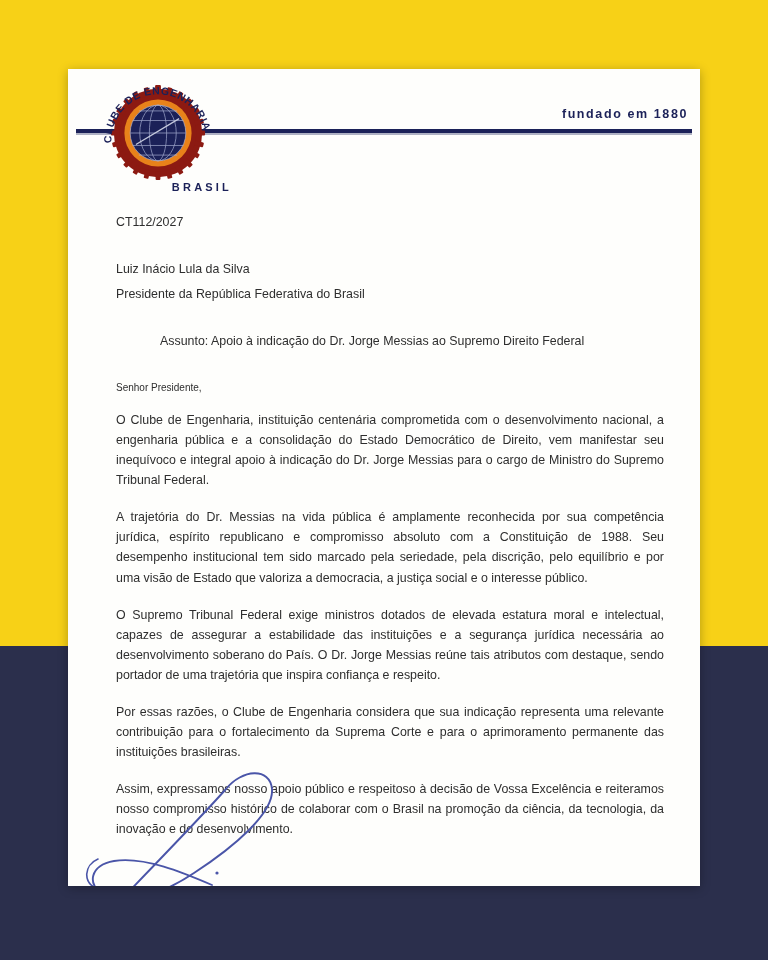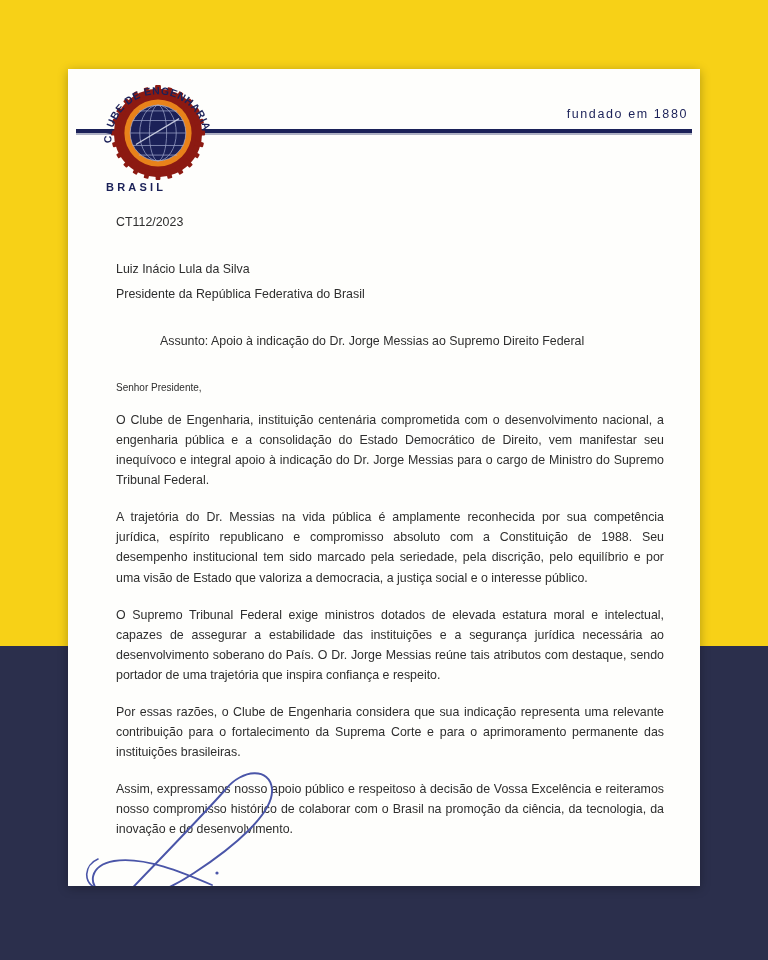--- a/index.html
+++ b/index.html
@@ -78,35 +78,35 @@
   }
   .logo-mark {
     position: absolute;
     left: 12px;
     top: 8px;
     width: 96px;
     height: 96px;
   }
   .brasil {
     position: absolute;
-    left: 8px;
+    left: 14px;
     top: 104px;
     width: 120px;
-    text-align: left;
+    text-align: right;
     font-size: 11px;
     font-weight: bold;
     letter-spacing: 3.2px;
     color: #1B2158;
   }
   .founded {
     position: absolute;
     right: 12px;
     top: 38px;
     font-size: 12.5px;
-    font-weight: normal;
+    font-weight: bold;
     letter-spacing: 1.6px;
     color: #1B2158;
   }
 
   
   .letter-body {
     position: relative;
     padding: 0 36px 0 48px;
     color: #2e2e2e;
   }
@@ -234,21 +234,21 @@
       </svg>
       <div class="brasil">BRASIL</div>
     </div>
 
     <div class="founded">fundado em 1880</div>
   </div>
 
   <div class="letter-body">
 
     <div class="meta-row">
-      <div class="ref-no">CT112/2023</div>
+      <div class="ref-no">CT112/2027</div>
     </div>
 
     <div class="addressee">
       <div>Luiz Inácio Lula da Silva</div>
       <div>Presidente da República Federativa do Brasil</div>
     </div>
 
     <div class="subject">Assunto: Apoio à indicação do Dr. Jorge Messias ao Supremo Direito Federal</div>
 
     <div class="salutation">Senhor Presidente,</div>

